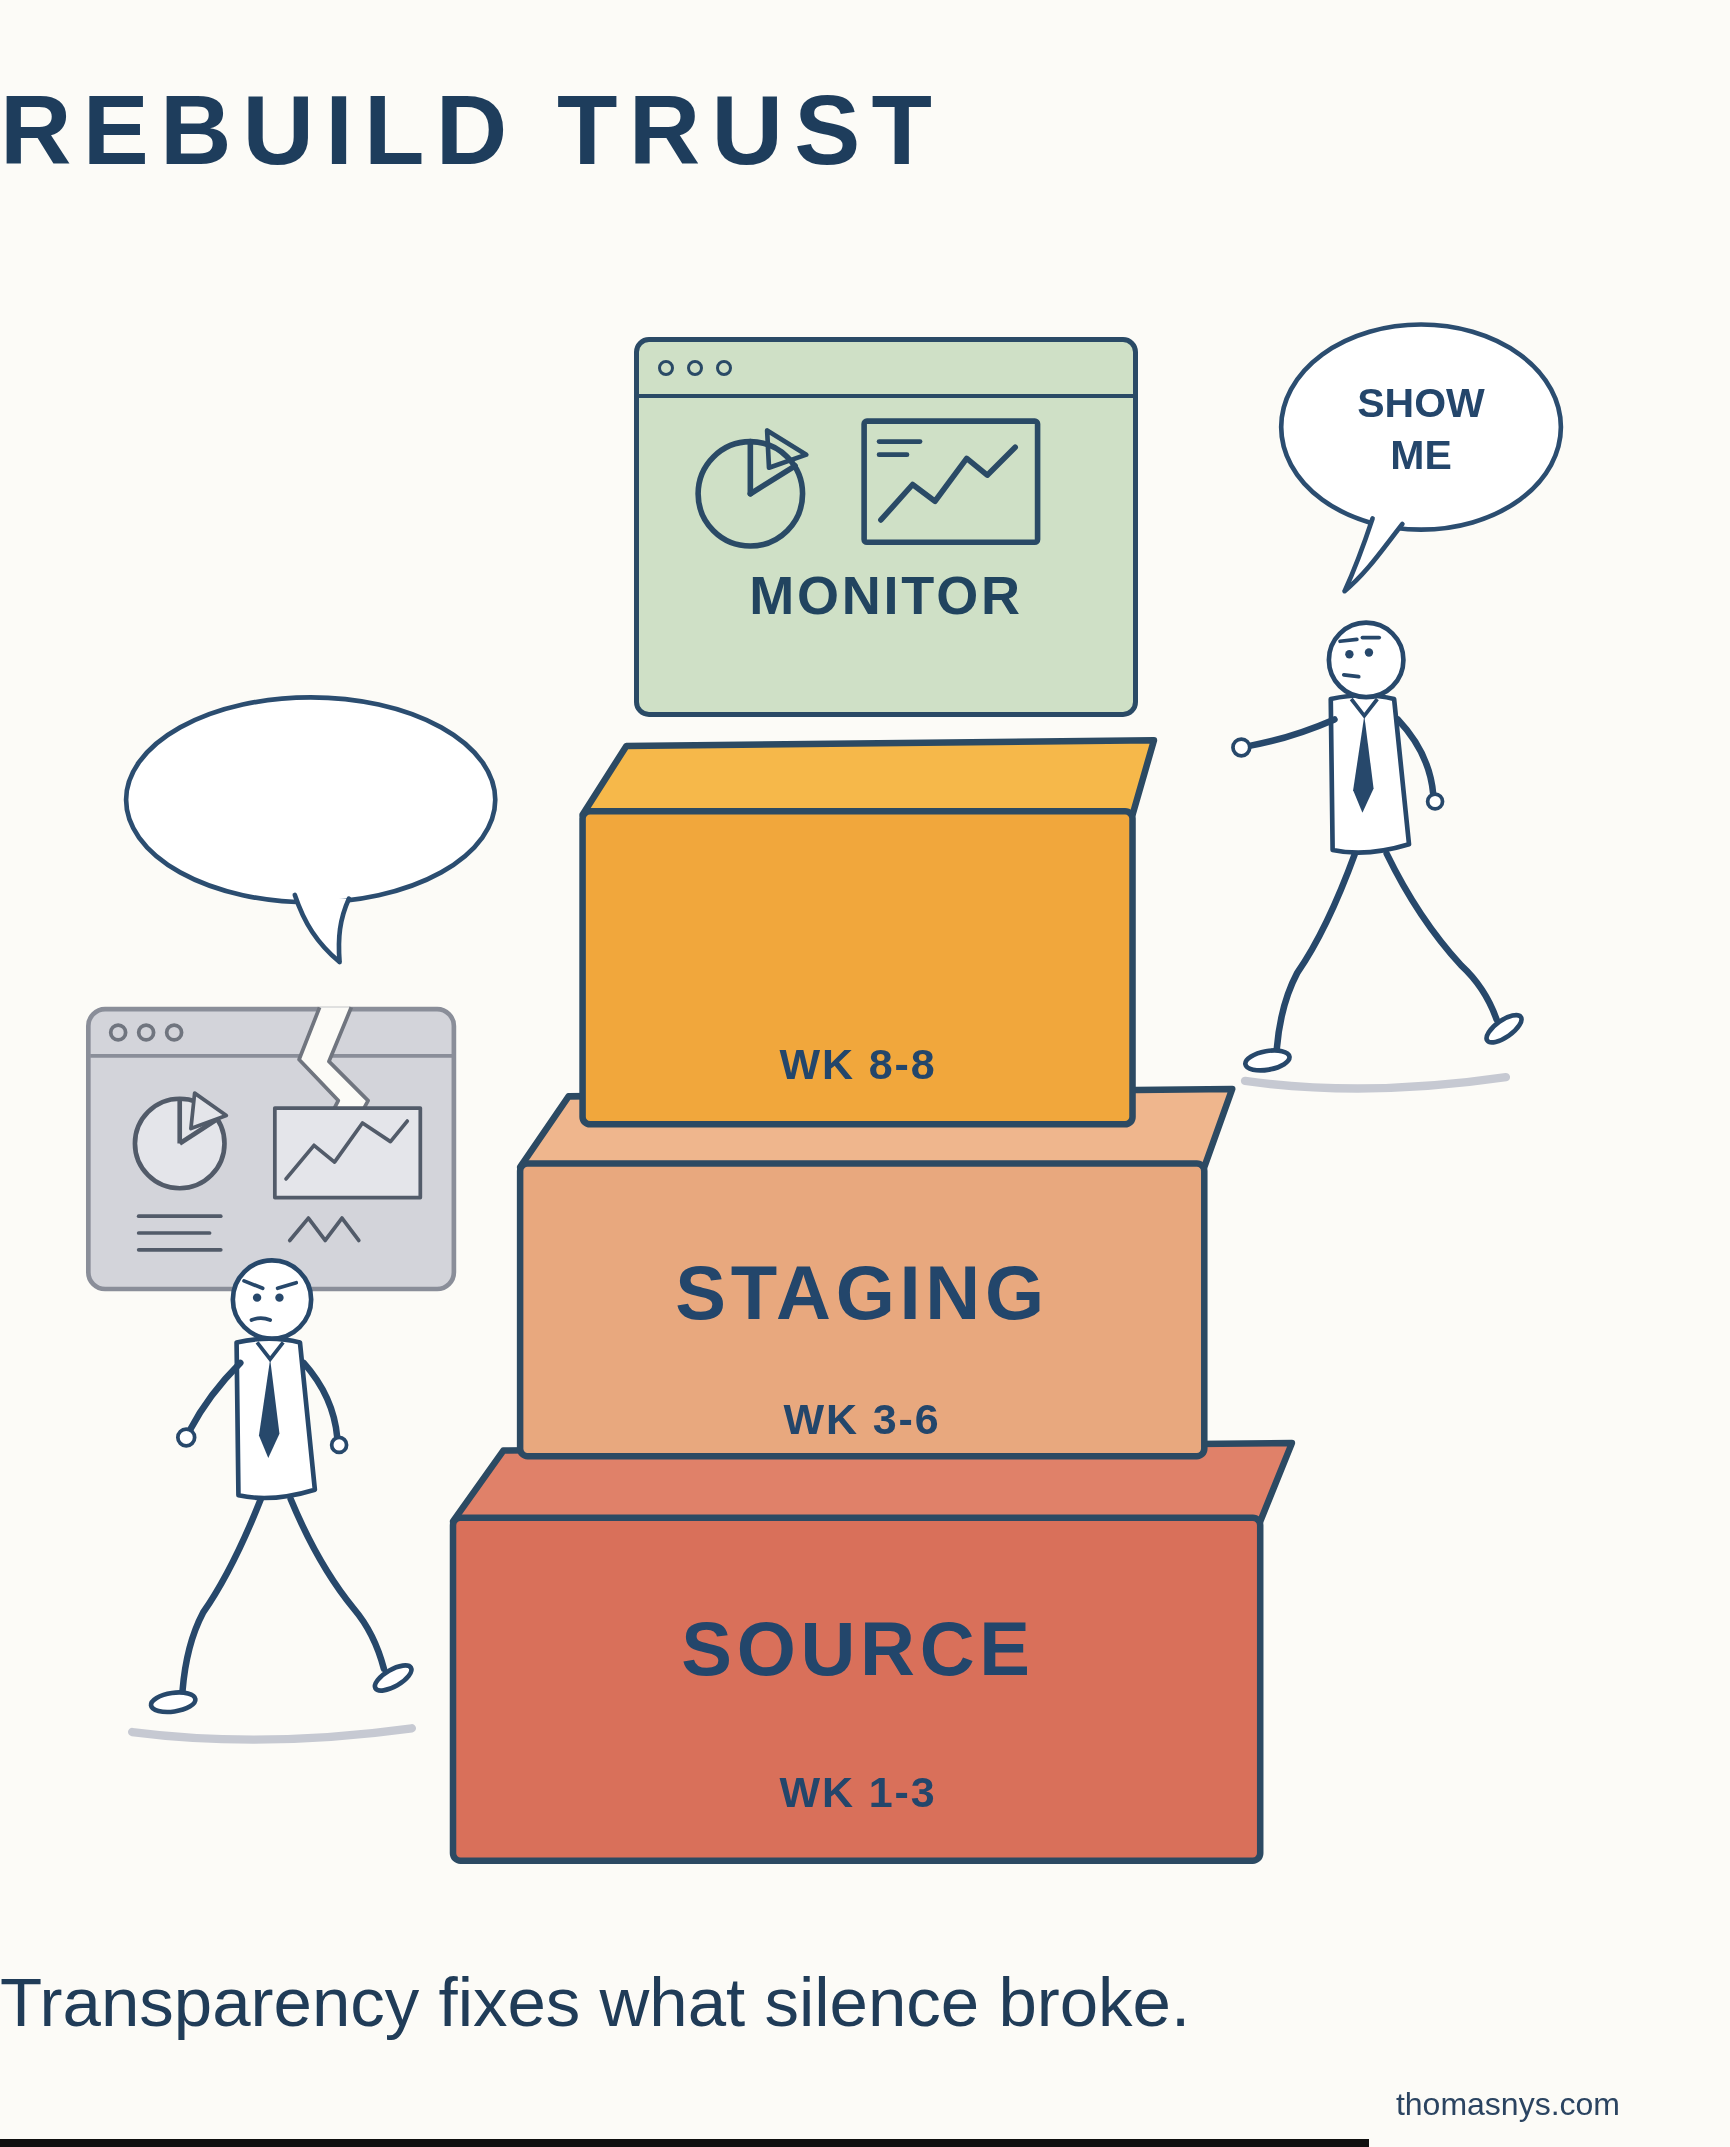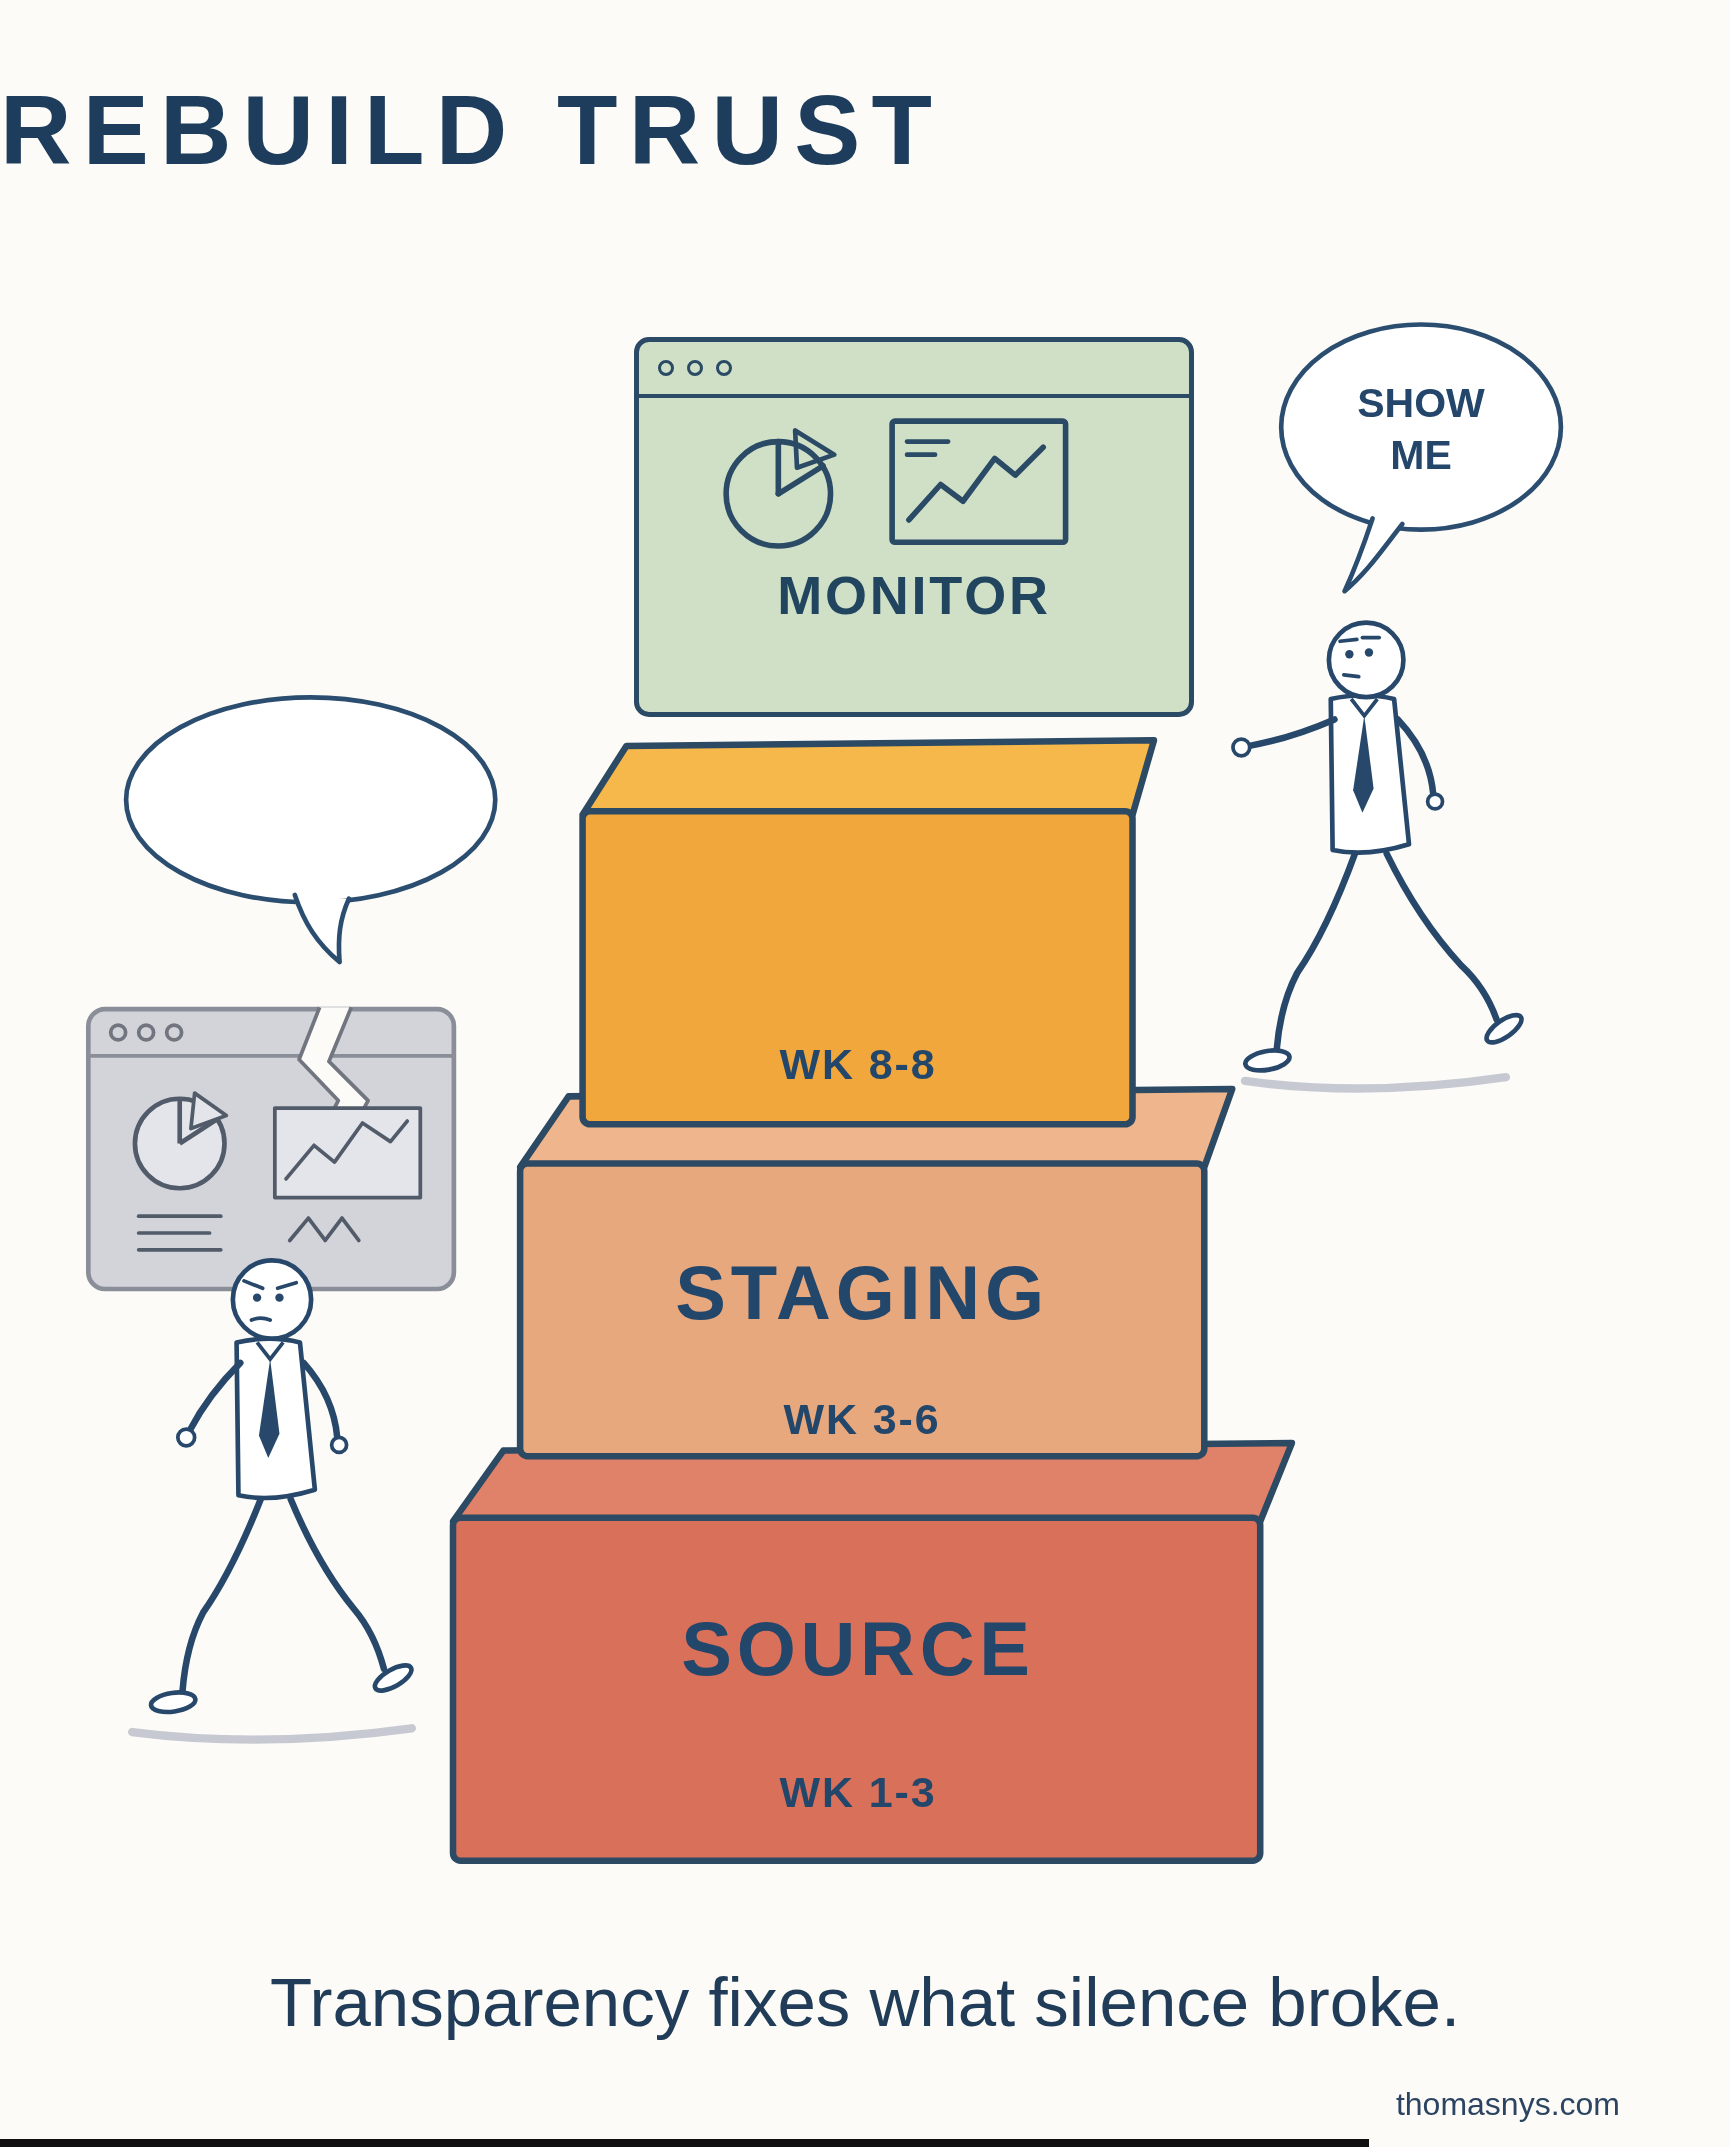--- a/index.html
+++ b/index.html
@@ -6,42 +6,42 @@
   body{background:#fcfbf7;font-family:"Liberation Sans",sans-serif;}
   .page{position:relative;width:1730px;height:2148px;background:#fcfbf7;overflow:hidden;}
 
   .title{position:absolute;left:0;top:73px;width:1193px;text-align:left;
     font-size:99px;font-weight:bold;letter-spacing:11.2px;color:#1e3d5c;}
 
   
   .boxes{position:absolute;left:0;top:0;}
 
   
-  .monitor{position:absolute;left:634px;top:337px;width:560px;height:380px;
+  .monitor{position:absolute;left:634px;top:337px;width:504px;height:380px;
     background:#cfe0c6;border:5.6px solid #2a4a66;border-radius:15px;box-sizing:border-box;}
   .mw-topbar{height:52px;border-bottom:4.7px solid #2a4a66;display:flex;align-items:center;
     gap:13px;padding-left:18.6px;}
   .mw-dot{width:16px;height:16px;border:3.7px solid #2a4a66;border-radius:50%;box-sizing:border-box;}
   .mw-icons{display:block;margin:7.5px auto 0 auto;}
   .mw-label{text-align:center;margin-top:1.9px;font-size:54px;font-weight:bold;
     letter-spacing:2.8px;color:#21445f;}
   .mw-weeks{text-align:center;margin-top:5.6px;font-size:35px;font-weight:bold;color:#2a4a66;}
 
   .box-label{position:absolute;transform:translateX(-50%);color:#23466b;
     font-weight:bold;white-space:nowrap;}
   .lbl-big{font-size:76px;letter-spacing:4.7px;}
   .lbl-weeks{font-size:43px;letter-spacing:1.9px;}
 
   .bubble-text{position:absolute;transform:translateX(-50%);text-align:center;
     color:#24466b;font-weight:bold;}
   .bubble-text .line{display:block;}
   .bt-left{font-size:39px;line-height:50px;}
   .bt-right{font-size:41px;line-height:52px;}
 
-  .caption{position:absolute;left:0;top:1963px;width:1730px;text-align:center;
+  .caption{position:absolute;left:0;top:1963px;width:1730px;text-align:left;
     font-size:69px;color:#203c58;}
   .credit{position:absolute;right:110px;top:2086px;font-size:32px;color:#2b4461;}
   .bottom-bar{position:absolute;left:0;bottom:0;width:1369px;height:9.3px;background:#101010;}
 
   svg{position:absolute;}
   .abs-svg{pointer-events:none;}
 </style>
 </head>
 <body>
 

